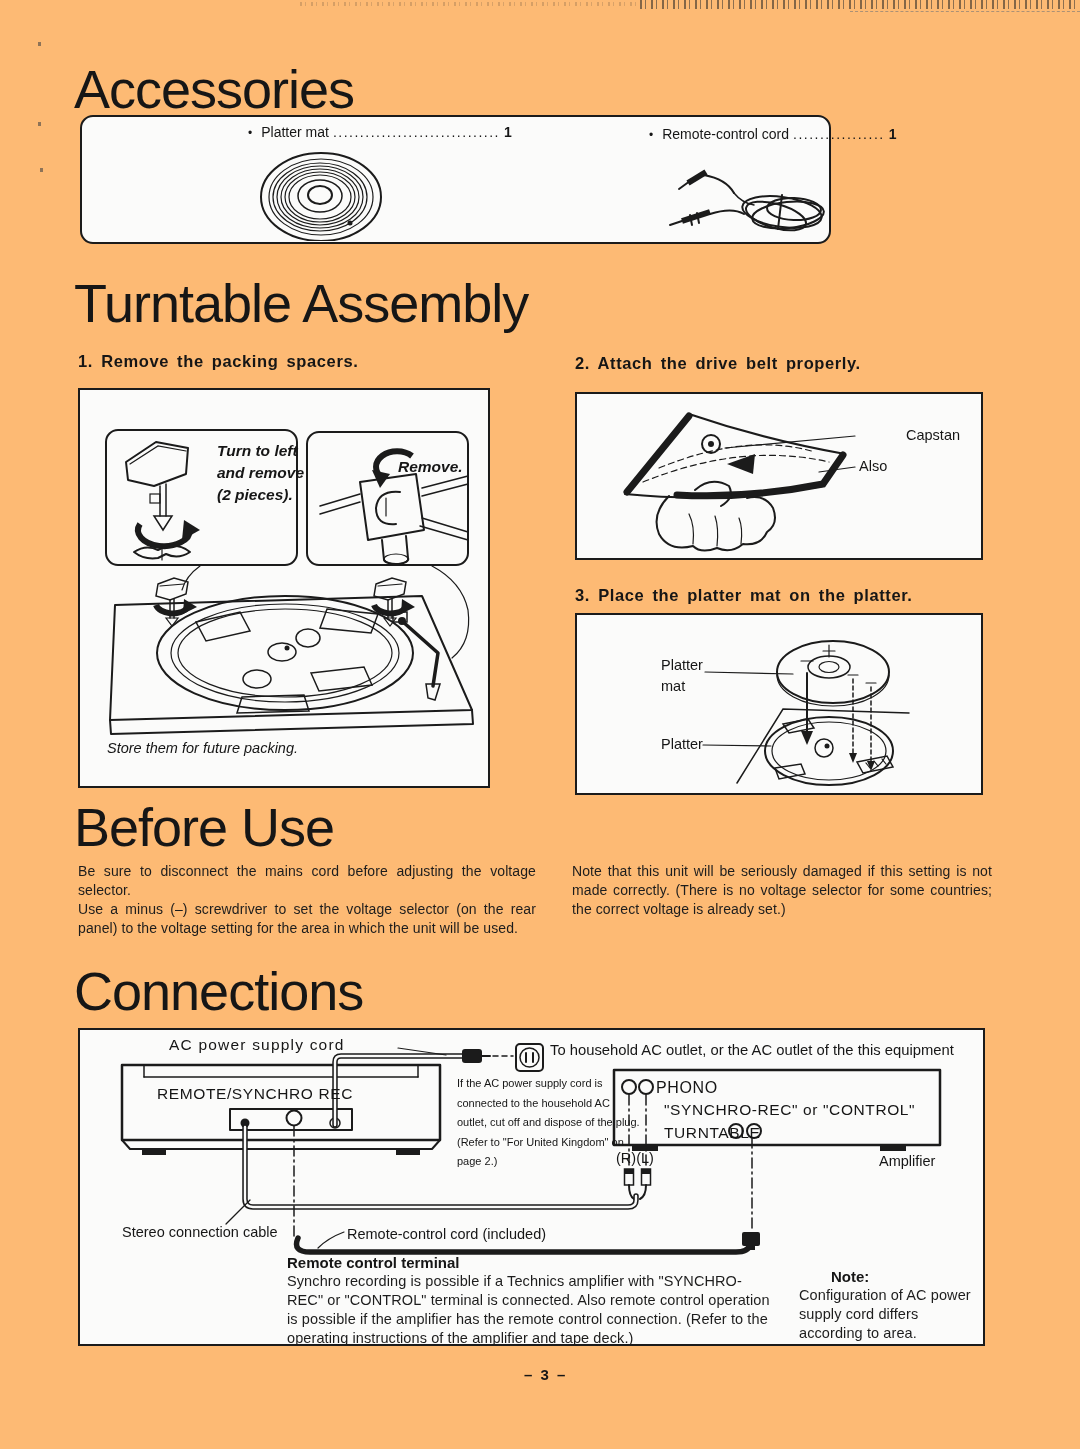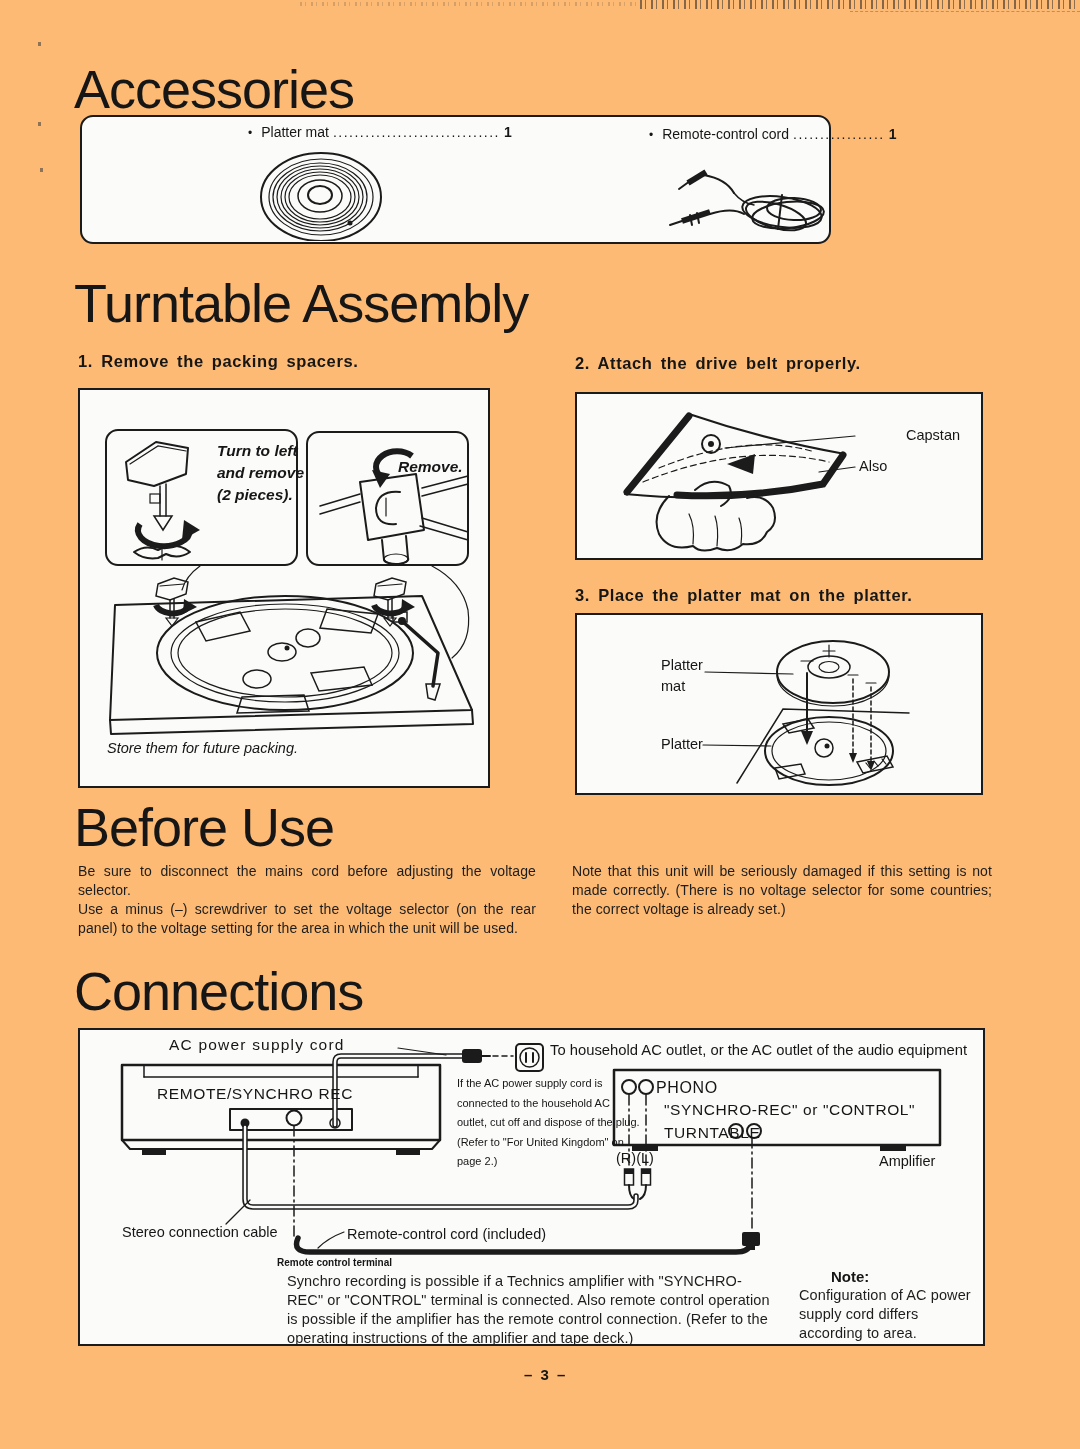--- a/index.html
+++ b/index.html
@@ -332,30 +332,30 @@
       <g>
         <rect class="fillk" x="662" y="202" width="18" height="14" rx="2"></rect>
         <rect class="fillk" x="666" y="214" width="9" height="6"></rect>
       </g>
 
       <line class="s12" x1="146" y1="194" x2="170" y2="170"></line>
       <path class="s12" d="M 264,202 Q 248,208 238,218"></path>
     </svg>
 
     <span class="dlabel" style="left:89px;top:4px;font-size:15.5px;letter-spacing:1.2px;">AC power supply cord</span>
-    <span class="dlabel" style="left:470px;top:10px;font-size:14.8px;">To household AC outlet, or the AC outlet of the audio equipment</span>
+    <span class="dlabel" style="left:470px;top:10px;font-size:14.8px;">To household AC outlet, or the AC outlet of the this equipment</span>
     <span class="dlabel caps" style="left:77px;top:53px;">REMOTE/SYNCHRO REC</span>
     <span class="dlabel wrap" style="left:377px;top:44px;width:185px;font-size:11px;line-height:19.5px;">If the AC power supply cord is connected to the household AC outlet, cut off and dispose of the plug. (Refer to "For United Kingdom" on page 2.)</span>
     <span class="dlabel caps" style="left:576px;top:47px;font-size:16px;">PHONO</span>
     <span class="dlabel caps" style="left:584px;top:69px;font-size:15.5px;">"SYNCHRO-REC" or "CONTROL"</span>
     <span class="dlabel caps" style="left:584px;top:92px;font-size:15.5px;">TURNTABLE</span>
     <span class="dlabel" style="left:536px;top:118px;">(R)(L)</span>
     <span class="dlabel" style="left:799px;top:121px;">Amplifier</span>
     <span class="dlabel" style="left:42px;top:192px;">Stereo connection cable</span>
     <span class="dlabel" style="left:267px;top:194px;">Remote-control cord (included)</span>
-    <span class="dlabel bold" style="left:197px;top:222px;font-size:10px;">Remote control terminal</span>
+    <span class="dlabel bold" style="left:207px;top:222px;font-size:15px;">Remote control terminal</span>
     <p class="body-text" style="left:207px;top:242px;width:484px;font-size:14.5px;text-align:left;">Synchro recording is possible if a Technics amplifier with "SYNCHRO-REC" or "CONTROL" terminal is connected. Also remote control operation is possible if the amplifier has the remote control connection. (Refer to the operating instructions of the amplifier and tape deck.)</p>
     <span class="dlabel bold" style="left:719px;top:236px;font-size:15px;margin-left:32px;">Note:</span>
     <p class="body-text" style="left:719px;top:256px;width:182px;font-size:14.5px;text-align:left;">Configuration of AC power supply cord differs according to area.</p>
   </div>
 
   <div class="footer" style="left:524px;top:1366px;">– 3 –</div>
 </div>
 
 </body></html>

